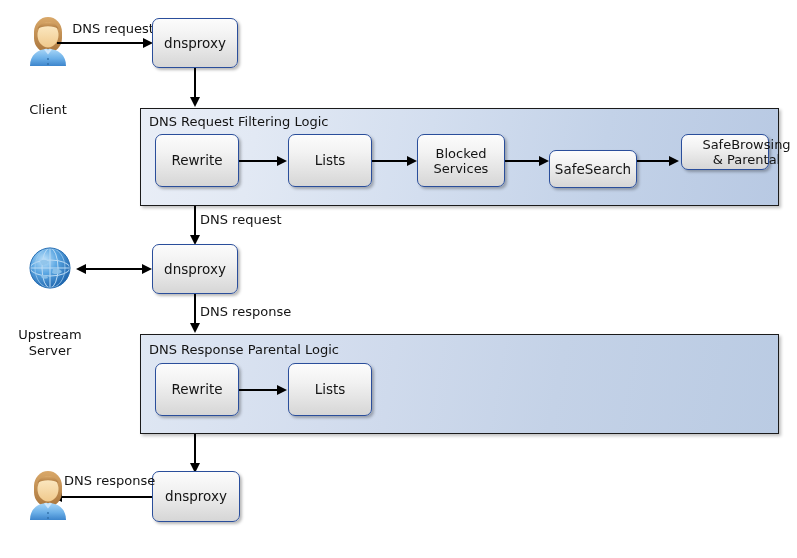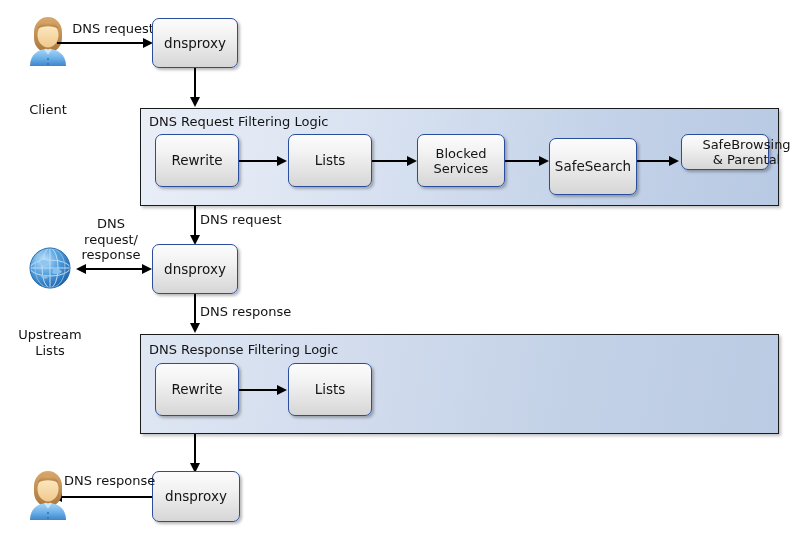--- a/index.html
+++ b/index.html
@@ -132,21 +132,21 @@
 
   <div class="ln hl" style="left:372px;top:160px;width:37px;"></div>
   <div class="arrow right" style="left:407px;top:155.5px;"></div>
 
   <div class="node small" style="left:417px;top:134px;width:88px;height:53px;">Blocked
 Services</div>
 
   <div class="ln hl" style="left:505px;top:160px;width:36px;"></div>
   <div class="arrow right" style="left:539px;top:155.5px;"></div>
 
-  <div class="node" style="left:549px;top:138px;width:88px;height:57px;">SafeSearch</div>
+  <div class="node" style="left:549px;top:150px;width:88px;height:38px;">SafeSearch</div>
 
   <div class="ln hl" style="left:637px;top:160px;width:34px;"></div>
   <div class="arrow right" style="left:669px;top:155.5px;"></div>
 
   <div class="node small" style="left:681px;top:134px;width:88px;height:36px;padding-left:43px;">SafeBrowsing
 &amp; Parental</div>
 
   <div class="ln vl" style="left:194px;top:206px;height:32px;"></div>
   <div class="arrow down" style="left:190px;top:235px;"></div>
   <div class="label left" style="left:200px;top:212px;width:120px;">DNS request</div>
@@ -166,37 +166,34 @@
       <ellipse cx="26" cy="26" rx="15" ry="20" fill="none" stroke="#9ecbef" stroke-width="0.8"></ellipse>
       <line x1="6" y1="26" x2="46" y2="26" stroke="#bcdcf5" stroke-width="1"></line>
       <line x1="26" y1="6" x2="26" y2="46" stroke="#bcdcf5" stroke-width="1"></line>
       <path d="M16 19 q5 -3 9 1 q-3 4 -7 3 z" fill="#8fc3ea" opacity=".9"></path>
       <path d="M29 27 q6 -2 9 3 q-5 4 -10 1 z" fill="#8fc3ea" opacity=".9"></path>
       <path d="M18 33 q4 -1 6 3 q-4 2 -7 -1 z" fill="#8fc3ea" opacity=".9"></path>
       <circle cx="26" cy="26" r="20" fill="none" stroke="#2a70b4" stroke-width="1"></circle>
     </svg>
   </div>
   <div class="actor-caption" style="left:8px;top:295px;width:84px;">Upstream
-Lists</div>
+Server</div>
 
   <div class="ln hl" style="left:86px;top:268px;width:58px;"></div>
   <div class="arrow left" style="left:76px;top:263.5px;"></div>
   <div class="arrow right" style="left:142px;top:263.5px;"></div>
-  <div class="label" style="left:67px;top:216px;width:88px;">DNS
-request/
-response</div>
 
   <div class="node" style="left:152px;top:244px;width:86px;height:50px;">dnsproxy</div>
 
   <div class="ln vl" style="left:194px;top:294px;height:32px;"></div>
   <div class="arrow down" style="left:190px;top:323px;"></div>
   <div class="label left" style="left:200px;top:304px;width:130px;">DNS response</div>
 
   <div class="section flat" style="left:140px;top:334px;width:639px;height:100px;">
-    <div class="section-title" style="left:8px;top:7px;">DNS Response Filtering Logic</div>
+    <div class="section-title" style="left:8px;top:7px;">DNS Response Parental Logic</div>
   </div>
 
   <div class="node" style="left:155px;top:363px;width:84px;height:53px;">Rewrite</div>
 
   <div class="ln hl" style="left:239px;top:389px;width:40px;"></div>
   <div class="arrow right" style="left:277px;top:384.5px;"></div>
 
   <div class="node" style="left:288px;top:363px;width:84px;height:53px;">Lists</div>
 
   <div class="ln vl" style="left:194px;top:434px;height:32px;"></div>

